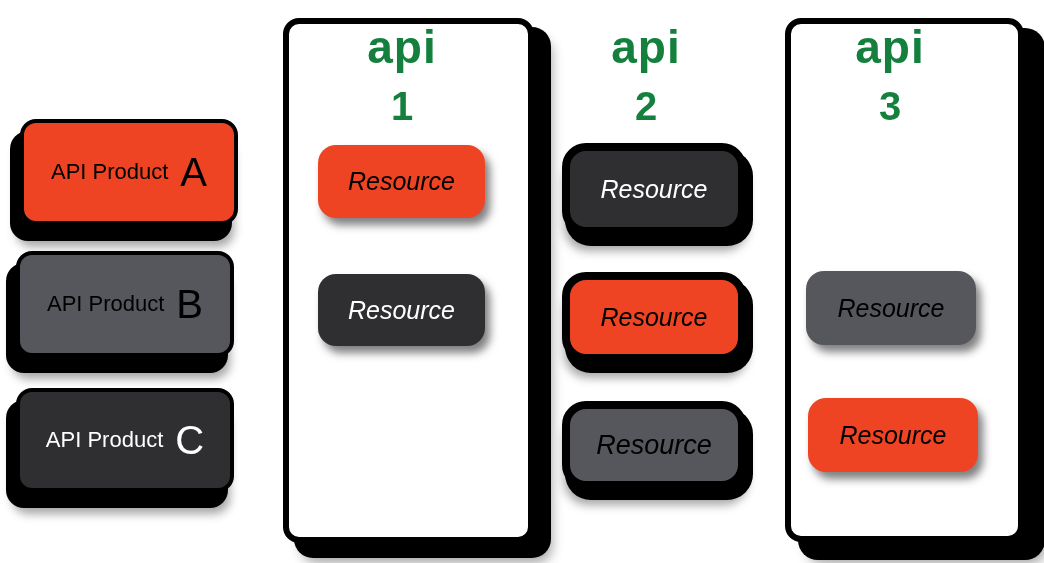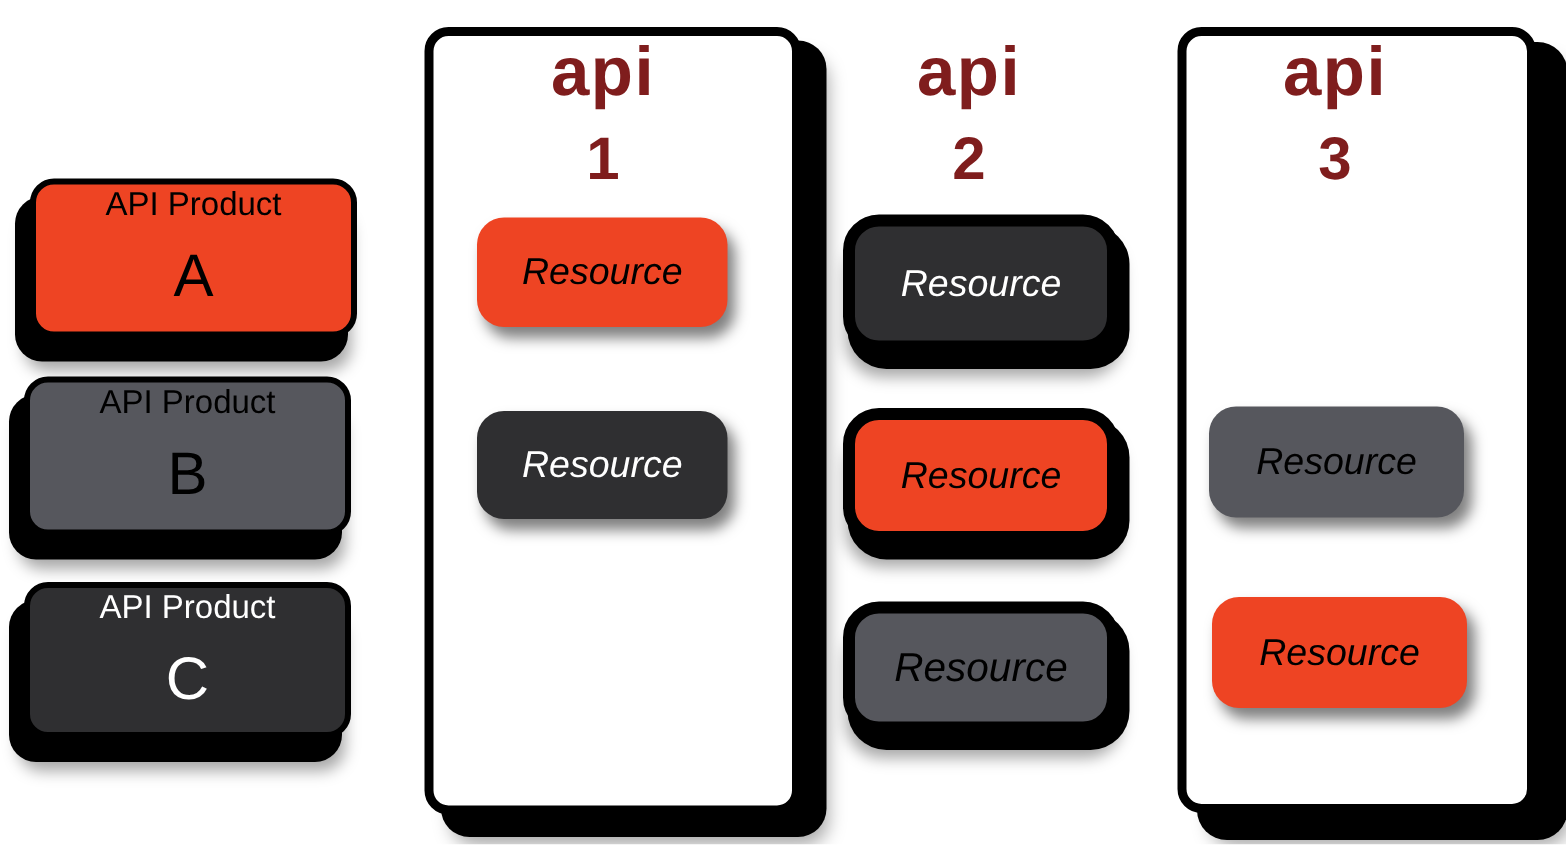--- a/index.html
+++ b/index.html
@@ -4,42 +4,42 @@
 <style>
   html,body{margin:0;padding:0;background:#fff;}
   .canvas{
     position:relative;width:1044px;height:563px;background:#fff;overflow:hidden;
     font-family:"Liberation Sans", sans-serif;
   }
 
   
   .product{
     position:absolute;border:4px solid #000;border-radius:16px;
-    display:flex;flex-direction:column;align-items:center;
+    display:flex;flex-direction:row;align-items:center;justify-content:center;
     box-shadow:-8px 14px 0 2px #000, -4px 22px 10px rgba(0,0,0,.35);
     z-index:2;text-align:center;gap:12px;
   }
   #prod-a{left:20px;top:119px;width:210px;height:98px;}
   #prod-b{left:16px;top:251px;width:210px;height:98px;}
   #prod-c{left:16px;top:388px;width:210px;height:96px;}
   .product-title{font-size:22px;line-height:26px;}
   .product-letter{font-size:40px;line-height:46px;}
 
   
   .api-container{
     position:absolute;background:#fff;border:6px solid #000;border-radius:16px;z-index:1;
   }
   #api1-box{left:283px;top:18px;width:239px;height:513px;
     box-shadow:14px 12px 0 3px #000, 18px 20px 12px rgba(0,0,0,.35);}
   #api3-box{left:785px;top:18px;width:227px;height:512px;
     box-shadow:17px 14px 0 4px #000, 22px 22px 12px rgba(0,0,0,.35);}
 
   
   .api-label{
-    position:absolute;width:160px;text-align:center;color:#7f1d1d;
+    position:absolute;width:160px;text-align:center;color:#15803d;
     font-weight:bold;z-index:3;
   }
   #api1-label{left:322px;top:22px;}
   #api2-label{left:566px;top:22px;}
   #api3-label{left:810px;top:22px;}
   .api-word{font-size:46px;line-height:50px;letter-spacing:1px;}
   .api-number{font-size:40px;line-height:44px;margin-top:12px;}
 
   
   .res{

